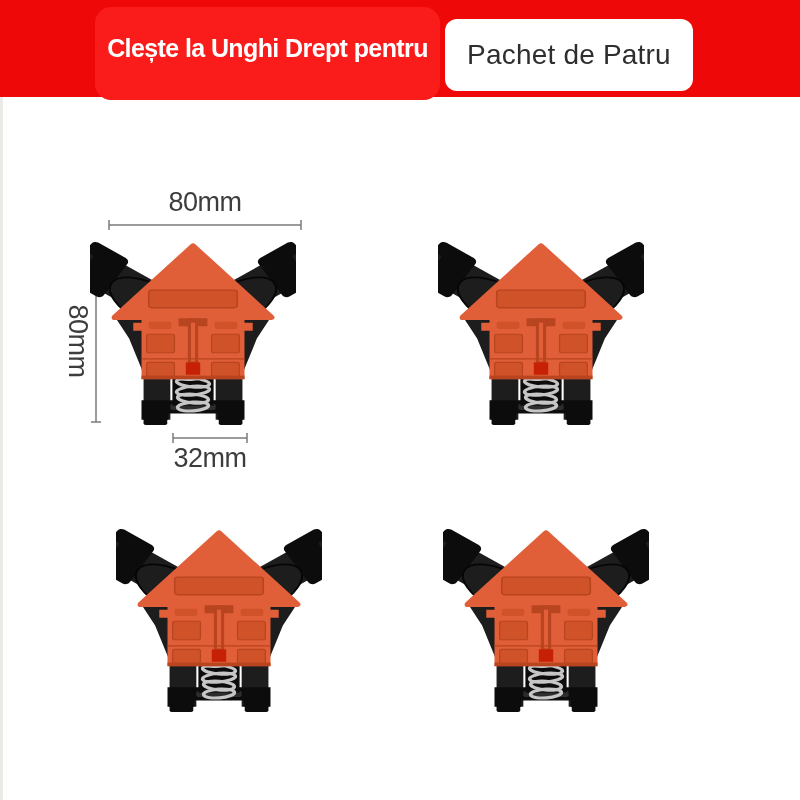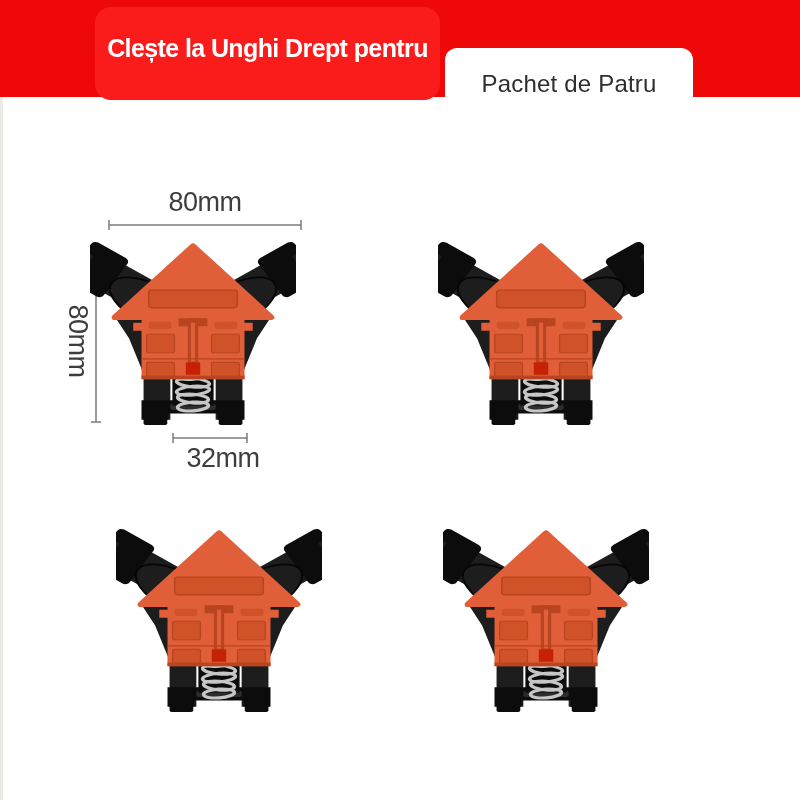--- a/index.html
+++ b/index.html
@@ -24,21 +24,21 @@
     color:var(--title-text,#fff);
     font-size:25px;font-weight:600;letter-spacing:-0.6px;line-height:29px;
     text-align:center;white-space:nowrap;
   }
   .pack-badge{
     position:absolute;left:445px;top:19px;width:248px;height:72px;
     background:var(--badge-bg,#fff);
     border-radius:12px;
     display:flex;align-items:center;justify-content:center;
     color:var(--badge-text,#2e2e2e);
-    font-size:24px;letter-spacing:0.2px;margin-top:29px;
+    font-size:28px;letter-spacing:0.2px;
   }
   .left-edge-line{
     position:absolute;left:0;top:97px;width:3px;height:703px;
     background:#eceae7;
   }
   
   .dim-label{
     position:absolute;color:var(--dim-text,#3d3d3d);
     font-size:27px;letter-spacing:-0.5px;text-align:center;
   }
@@ -152,21 +152,21 @@
   <line x1="6" y1="2" x2="6" y2="179"></line>
   <line x1="1" y1="2" x2="11" y2="2"></line>
   <line x1="1" y1="179" x2="11" y2="179"></line>
 </svg>
 
 <svg class="dim-line" style="left:171px;top:432px;" width="78" height="12">
   <line x1="2" y1="6" x2="76" y2="6"></line>
   <line x1="2" y1="1" x2="2" y2="11"></line>
   <line x1="76" y1="1" x2="76" y2="11"></line>
 </svg>
-<div class="dim-label" style="left:184px;top:443px;width:78px;">32mm</div>
+<div class="dim-label" style="left:171px;top:443px;width:78px;">32mm</div>
 
 <figure class="clamp" style="left:90px;top:231px;">
   <svg viewBox="0 0 200 220" preserveAspectRatio="none">
       <use href="#clamp-symbol"></use>
     </svg>
 </figure>
 <figure class="clamp" style="left:438px;top:231px;">
   <svg viewBox="0 0 200 220" preserveAspectRatio="none">
       <use href="#clamp-symbol"></use>
     </svg>

